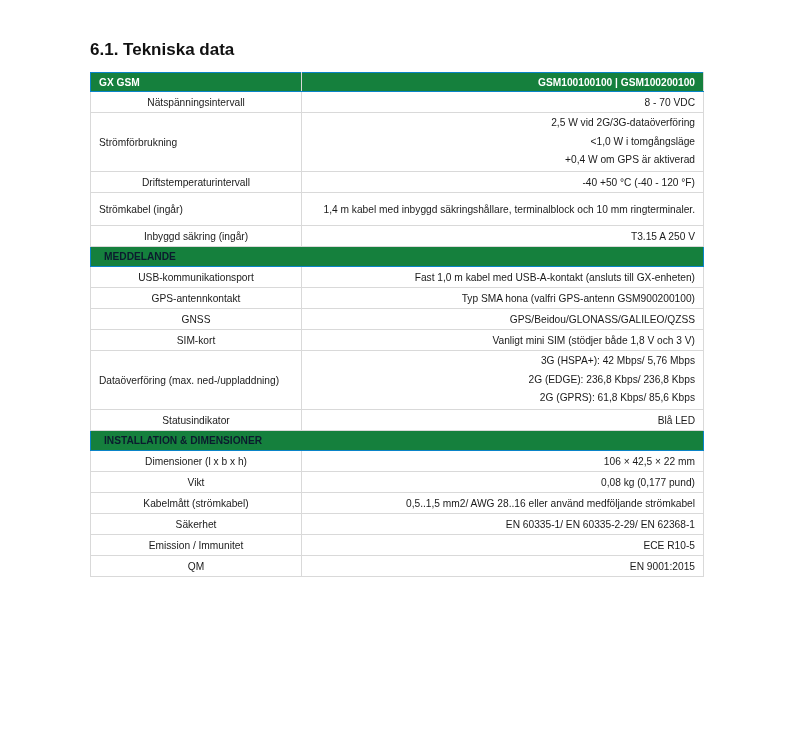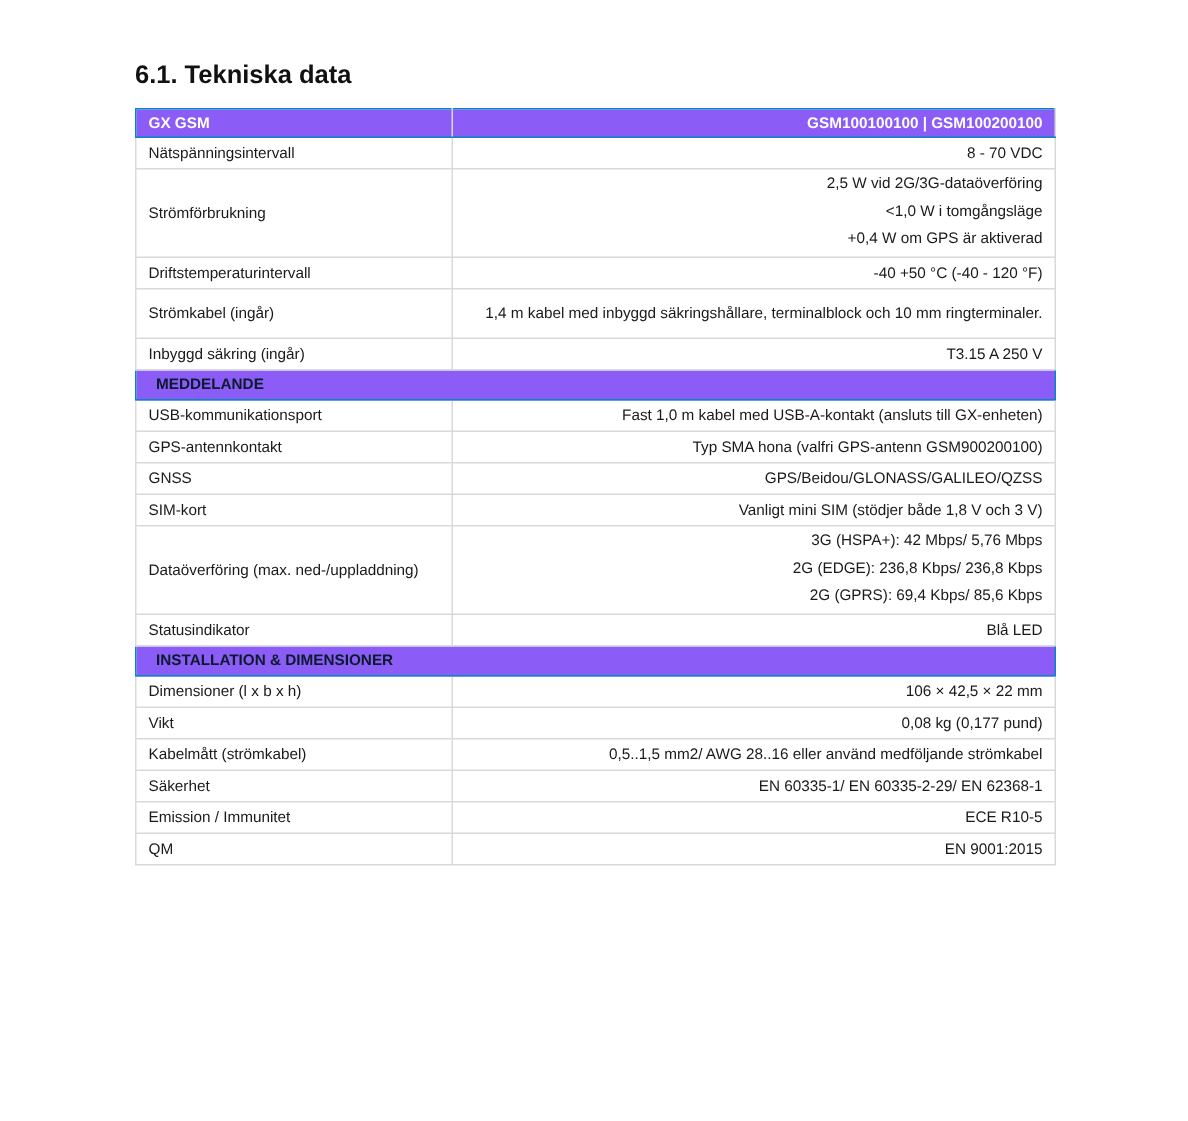--- a/index.html
+++ b/index.html
@@ -3,25 +3,25 @@
 <meta charset="utf-8">
 <style>
   html, body { margin: 0; padding: 0; background: #ffffff; }
   body { width: 792px; height: 747px; position: relative; font-family: "Liberation Sans", sans-serif; color: #1a1a1a; }
   .page-title { position: absolute; left: 90px; top: 40px; margin: 0; font-size: 17px; font-weight: bold; color: #111; }
   table.spec { position: absolute; left: 90px; top: 72px; width: 613px; border-collapse: collapse; font-size: 10.2px; table-layout: fixed; }
   table.spec col.c1 { width: 211px; }
   table.spec col.c2 { width: 402px; }
   table.spec td { border: 1px solid #d9d9d9; padding: 0 8px; vertical-align: middle; line-height: 13px; }
   table.spec td.val { text-align: right; }
-  tr.head td, tr.section td { background: #8b5cf6; color: #ffffff; font-weight: bold; border-color: #0a84c8; }
+  tr.head td, tr.section td { background: #15803d; color: #ffffff; font-weight: bold; border-color: #0a84c8; }
   tr.head td { height: 18px; border-right-color: #d9d9d9; }
   tr.head td.val { color: #ffffff; }
   tr.section td { height: 19px; color: #0b1b2e; padding-left: 13px; }
-  tr.r1 td { height: 20px; }
+  tr.r1 td { height: 20px; text-align: center; }
   tr.r2 td { height: 32px; }
   .line { display: block; line-height: 18.5px; }
   tr.r3 td { height: 58px; }
 </style>
 </head>
 <body>
 
 <h1 class="page-title">6.1. Tekniska data</h1>
 
 <table class="spec">
@@ -77,21 +77,21 @@
     </tr>
     <tr class="r1">
       <td>SIM-kort</td>
       <td class="val">Vanligt mini SIM (stödjer både 1,8 V och 3 V)</td>
     </tr>
     <tr class="r3">
       <td>Dataöverföring (max. ned-/uppladdning)</td>
       <td class="val">
         <span class="line">3G (HSPA+): 42 Mbps/ 5,76 Mbps</span>
         <span class="line">2G (EDGE): 236,8 Kbps/ 236,8 Kbps</span>
-        <span class="line">2G (GPRS): 69,4 Kbps/ 85,6 Kbps</span>
+        <span class="line">2G (GPRS): 61,8 Kbps/ 85,6 Kbps</span>
       </td>
     </tr>
     <tr class="r1">
       <td>Statusindikator</td>
       <td class="val">Blå LED</td>
     </tr>
 
     <tr class="section">
       <td colspan="2">INSTALLATION &amp; DIMENSIONER</td>
     </tr>

